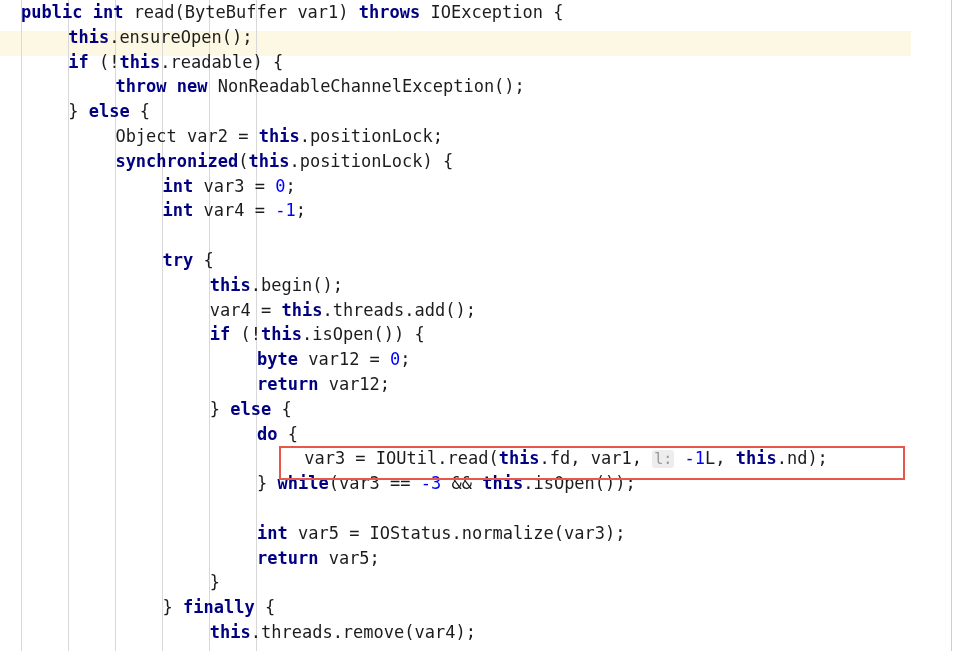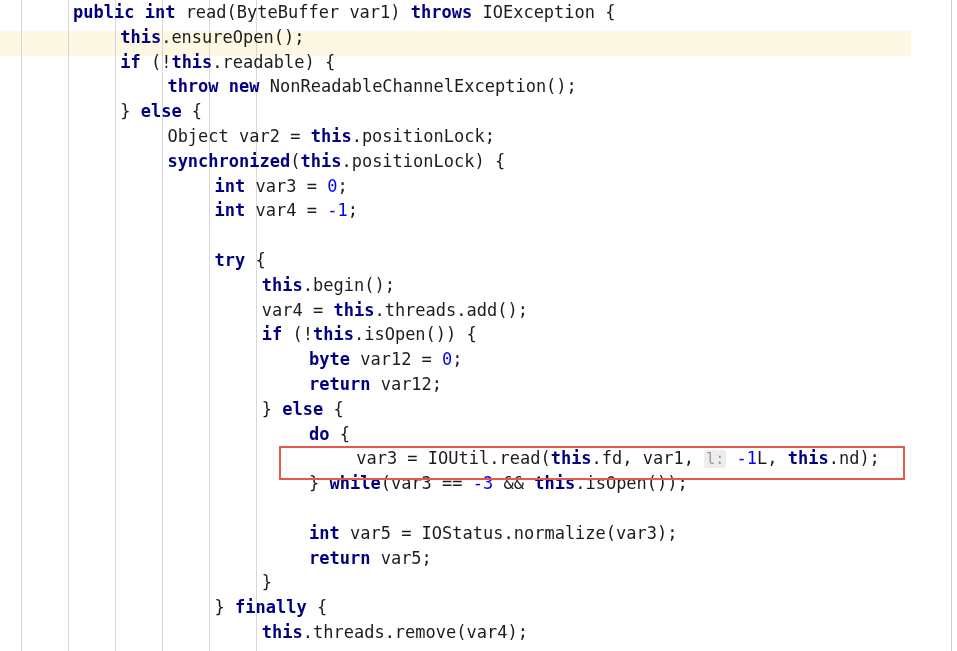--- a/index.html
+++ b/index.html
@@ -55,28 +55,27 @@
     left: 0;
     width: 911px;
     height: 25px;
     background: #fdf8e3;
   }
 
   
   .code {
     position: absolute;
     top: 0;
-    left: 8px;
+    left: 0;
     width: 763px;
     font-family: "DejaVu Sans Mono", "Liberation Mono", monospace;
     font-size: 17px;
     line-height: 24.8px;
     white-space: pre;
     color: #1c1c1c;
-    padding-left: 44px;
   }
   .line {
     height: 24.8px;
     padding-left: 21px;
     white-space: pre;
   }
 
   
   .kw   { color: #000080; font-weight: bold; }
   .num  { color: #0000ff; }

